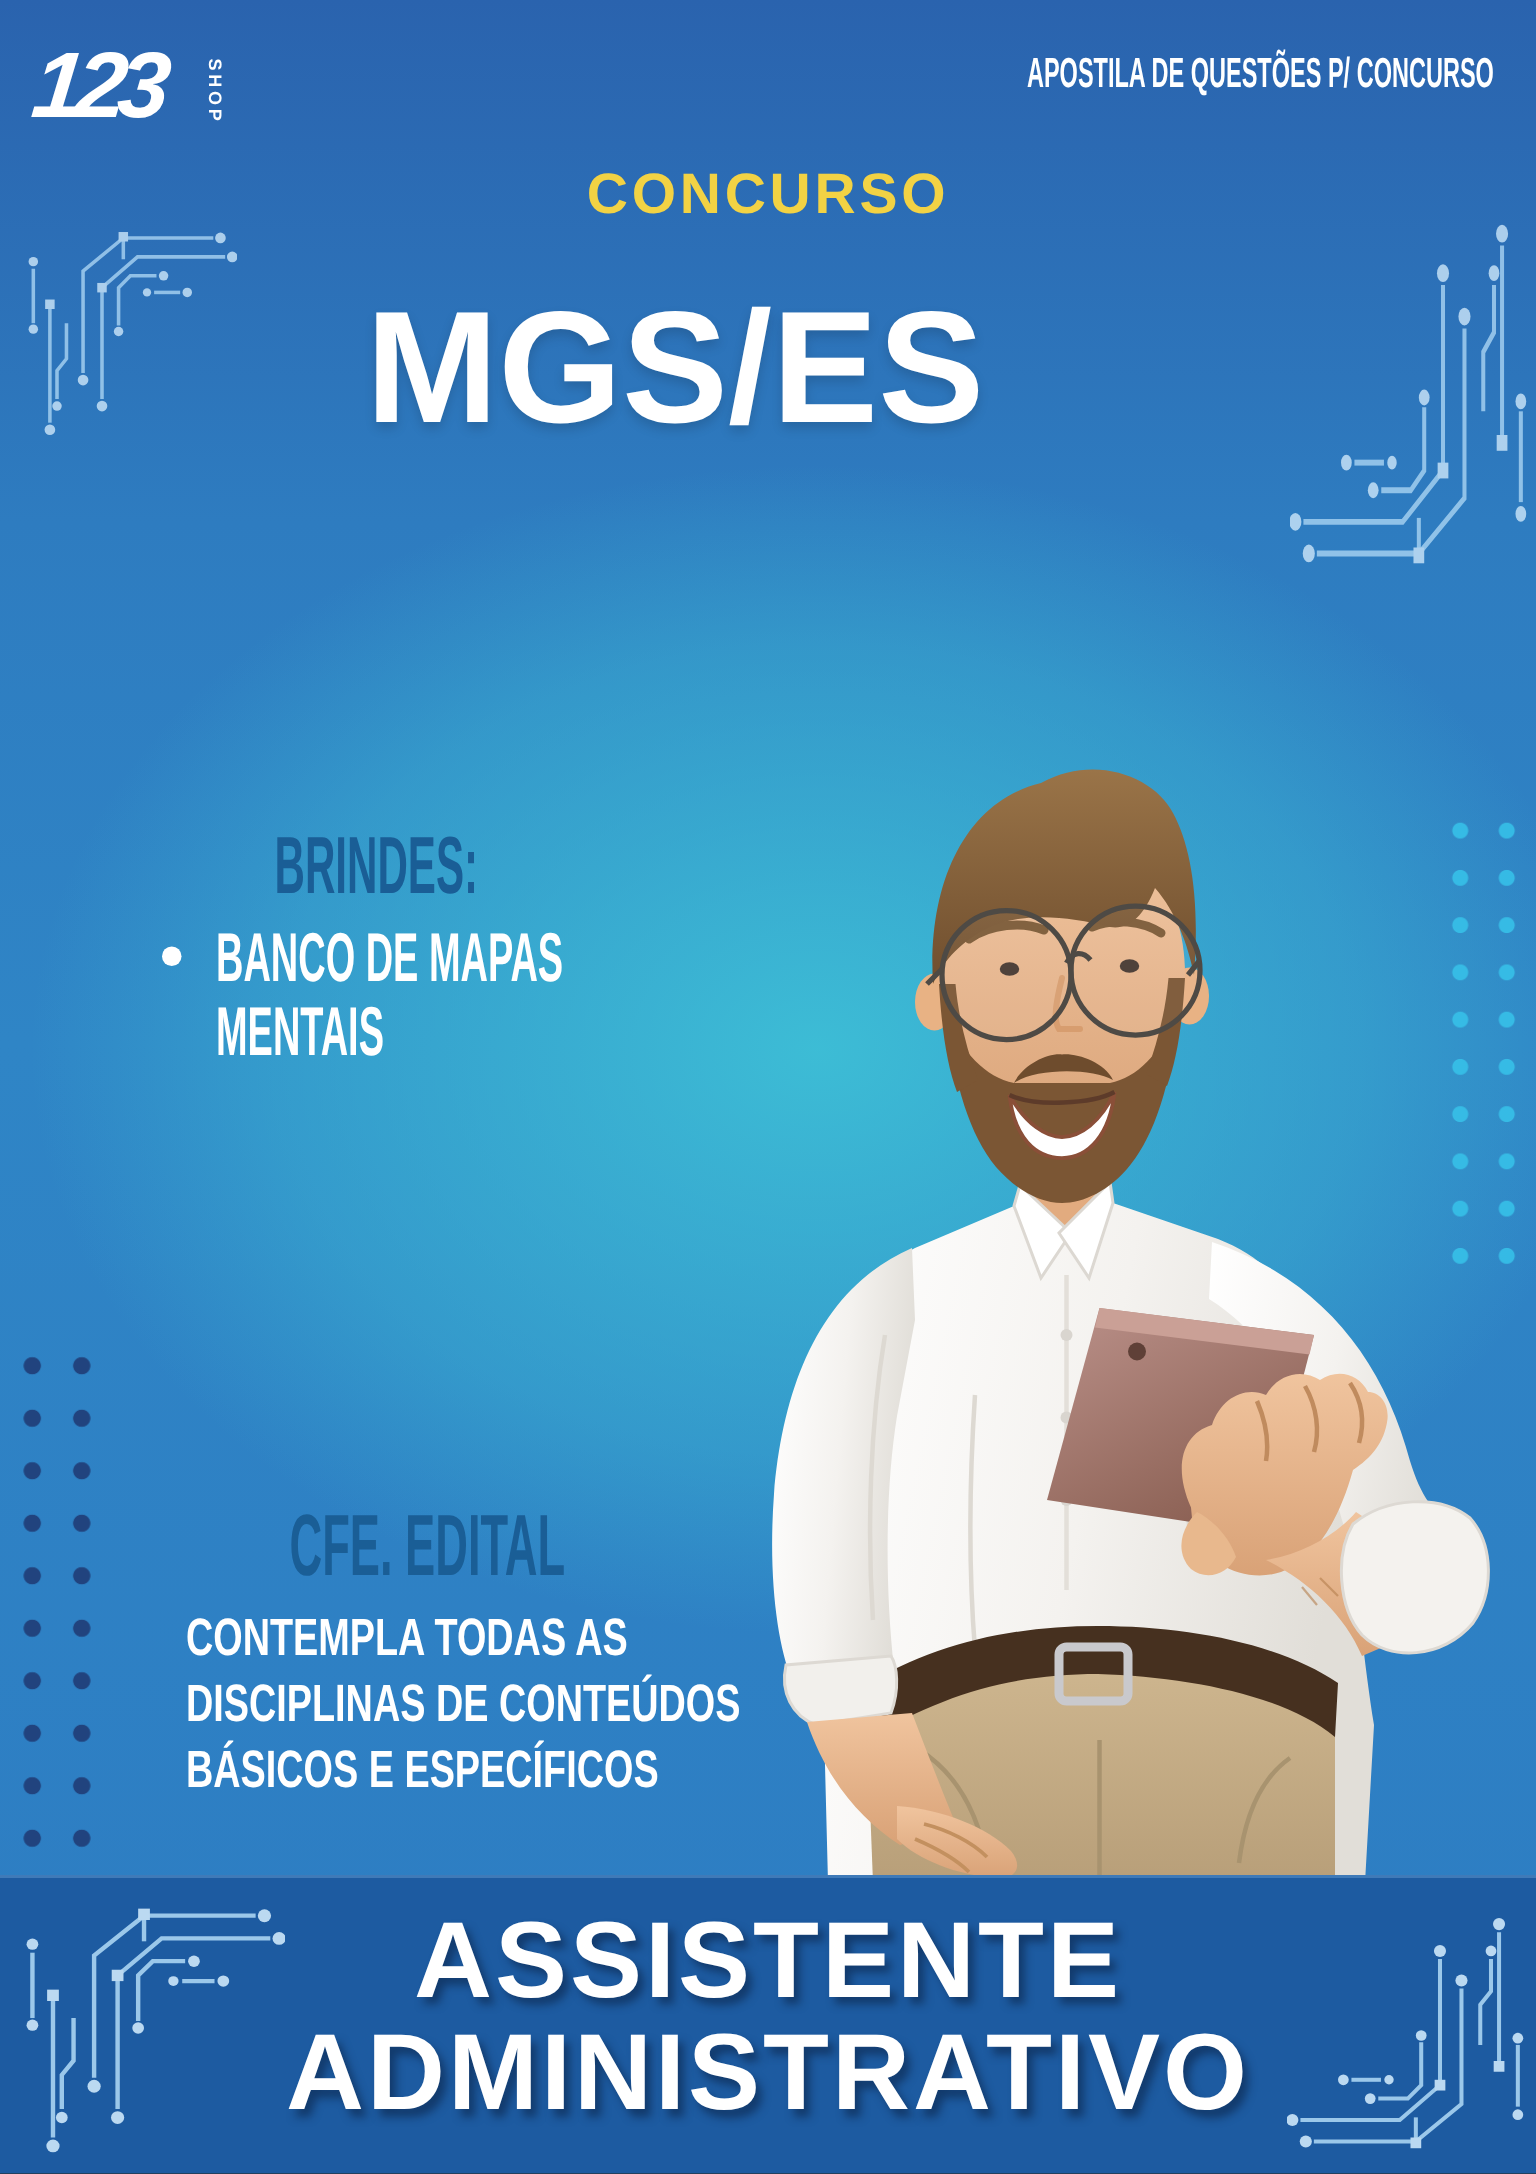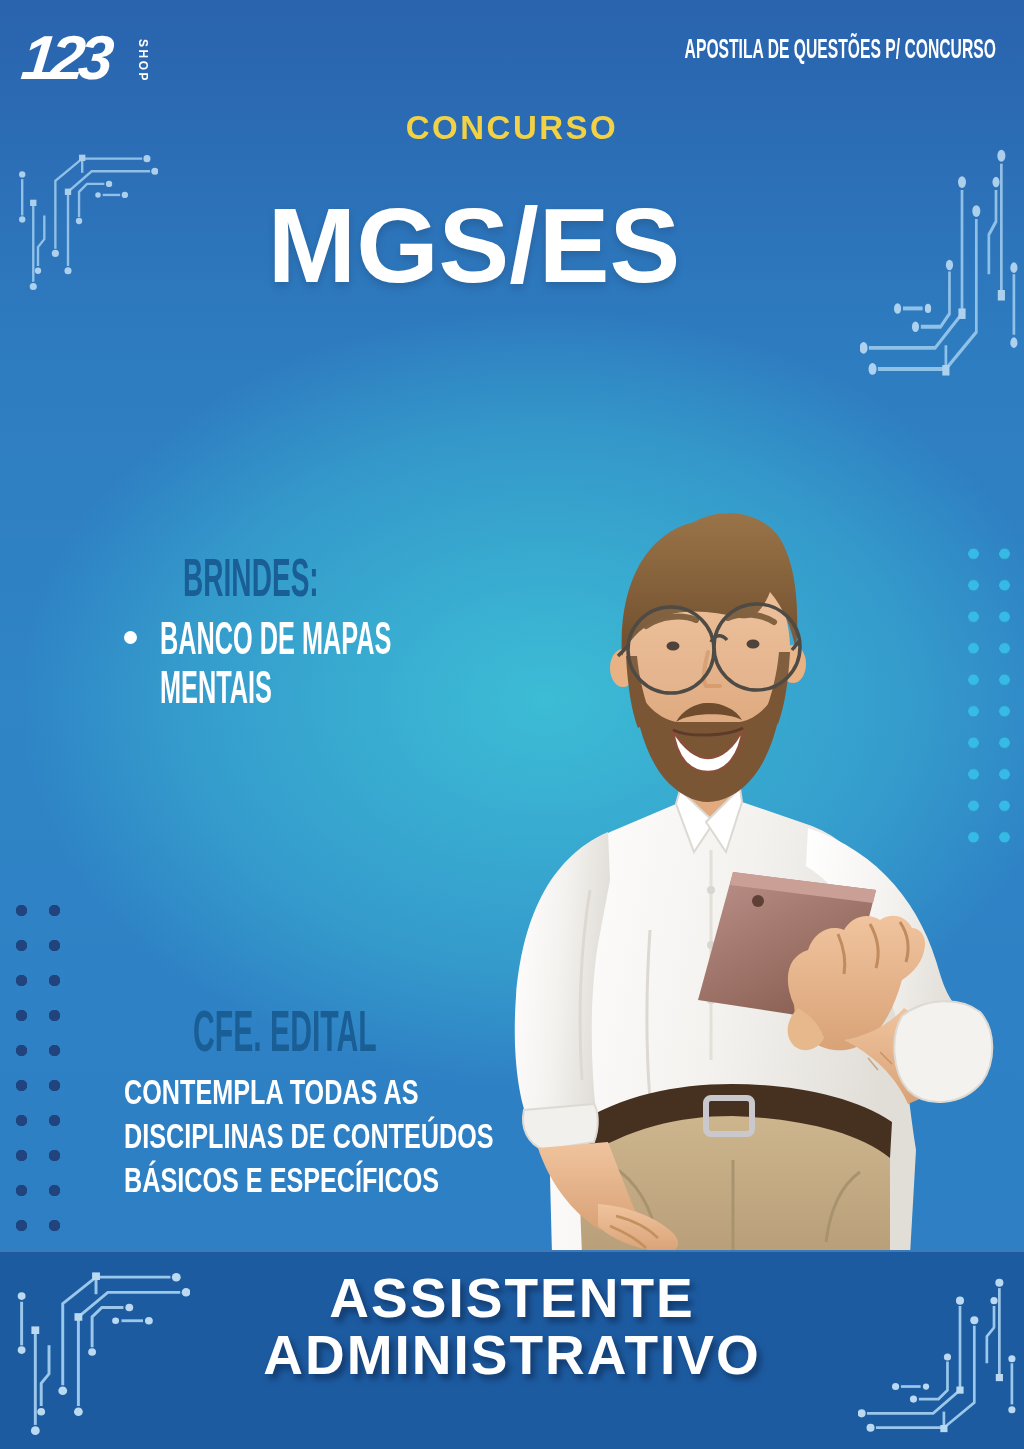--- a/index.html
+++ b/index.html
@@ -25,37 +25,37 @@
   .band{left:0; width:1024px; z-index:4;}
   .txt{z-index:5;}
 
   .cond{display:inline-block; font-weight:bold; transform-origin:left top; white-space:pre-line; line-height:1.07;}
 
   
   .logo-num{left:22px; top:22px; color:#fff; font-size:62px; font-weight:bold; font-style:italic; letter-spacing:-6px; transform:skewX(-6deg);}
   .logo-shop{left:136px; top:39px; color:#fff; font-size:12px; font-weight:bold; letter-spacing:2.5px; writing-mode:vertical-rl;}
 
   .tagline{right:28px; top:34px; color:#fff; font-size:28px; transform:scaleX(.56); transform-origin:right top; text-align:right;}
-  .kicker{left:0; top:109px; width:1024px; text-align:center; color:var(--accent-yellow); font-size:33px; font-weight:bold; letter-spacing:2.5px;}
-  .title{left:0; top:192px; width:900px; text-align:center; color:#fff; font-size:106px; font-weight:bold; line-height:1; text-shadow:0 4px 8px rgba(0,0,0,.15);padding-left:24px;}
+  .kicker{left:0; top:109px; width:1024px; text-align:center; color:var(--accent-yellow); font-size:38px; font-weight:bold; letter-spacing:2.5px;}
+  .title{left:0; top:192px; width:900px; text-align:center; color:#fff; font-size:106px; font-weight:bold; line-height:1; text-shadow:0 4px 8px rgba(0,0,0,.15);}
 
   .mid-banner{top:373px; height:114px; background:var(--banner-blue); border-top:2px solid rgba(150,200,240,.35);}
   .mid-banner-text{position:absolute; left:54px; top:0; line-height:112px; color:var(--accent-yellow); font-size:75px; font-weight:bold; white-space:nowrap; display:inline-block; transform:scaleX(.55); transform-origin:left center; text-shadow:0 3px 2px rgba(0,0,0,.22);}
 
   .brindes-heading{left:183px; top:549px; color:var(--heading-blue); font-size:54px; transform:scaleX(.52);}
-  .bullets{left:124px; top:614px; width:560px; list-style:none; margin:0; padding:0;}
+  .bullets{left:108px; top:614px; width:560px; list-style:none; margin:0; padding:0;}
   .bullet-item{position:relative; padding-left:36px; margin-bottom:16px; color:#fff;}
   .bullet-item .bdot{position:absolute; left:0; top:17px; width:13px; height:13px; border-radius:50%; background:#fff;}
   .bullet-text{font-size:46px; transform:scaleX(.55); color:#fff;}
 
   .edital-heading{left:193px; top:1000px; color:var(--heading-blue); font-size:58px; transform:scaleX(.52);}
   .edital-body{left:124px; top:1070px; color:#fff; font-size:35px; line-height:1.25; transform:scaleX(.72);}
 
   .footer-banner{top:1250px; height:199px; background:var(--footer-blue); border-top:2px solid rgba(130,180,225,.35);}
-  .footer-role{position:absolute; left:0; top:18px; width:1024px; text-align:center; color:#fff; font-size:55px; font-weight:bold; letter-spacing:2px; line-height:1.04; white-space:pre-line; text-shadow:4px 5px 6px rgba(8,25,55,.5);}
+  .footer-role{position:absolute; left:0; top:18px; width:1024px; text-align:center; color:#fff; font-size:72px; font-weight:bold; letter-spacing:2px; line-height:1.04; white-space:pre-line; text-shadow:4px 5px 6px rgba(8,25,55,.5);}
 
   .dots-right{left:958px; top:538px; width:64px; height:312px; opacity:.9;
     background-image:radial-gradient(circle, var(--dots-cyan) 5px, rgba(0,0,0,0) 5.6px);
     background-size:31px 31.5px;}
   .dots-left{left:5px; top:893px; width:68px; height:352px; opacity:.95;
     background-image:radial-gradient(circle, var(--dots-navy) 5.5px, rgba(0,0,0,0) 6px);
     background-size:33px 35px;}
 
   .circuit{position:absolute; opacity:.8;}
   #c-tl{left:8px;  top:146px;  width:150px; height:150px;}

